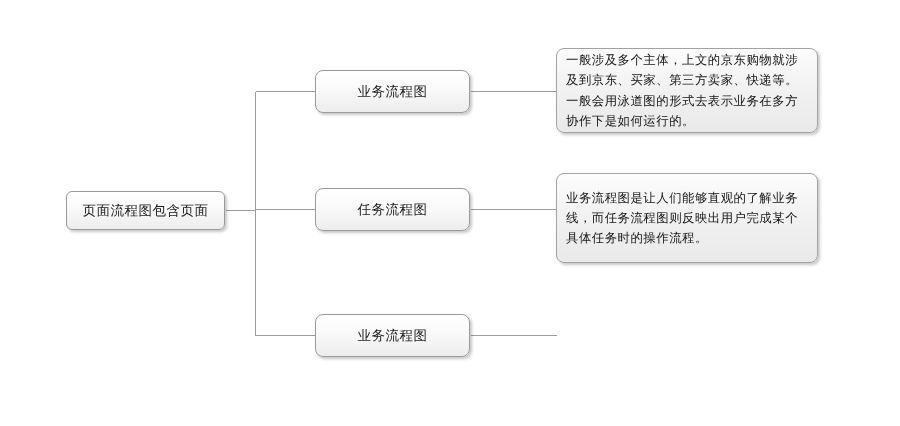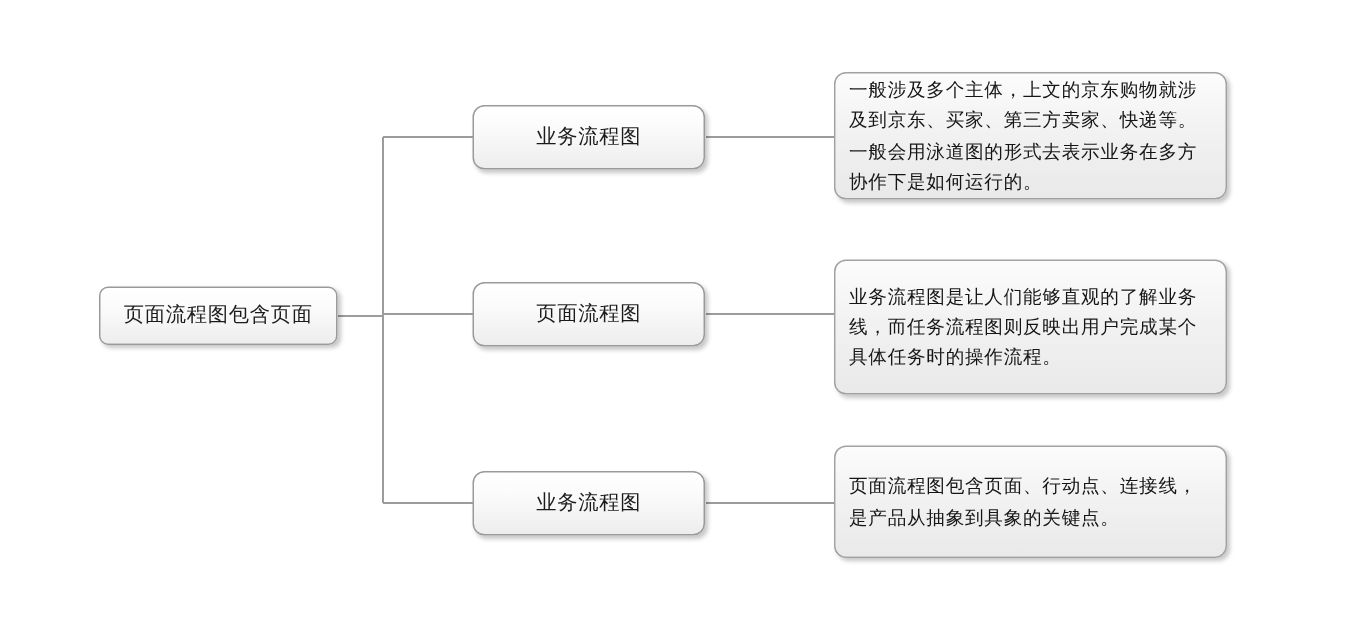--- a/index.html
+++ b/index.html
@@ -126,32 +126,29 @@
 
   <div class="node" id="node-root">
     <span class="node-label">页面流程图包含页面</span>
   </div>
 
   <div class="node node-branch" id="node-branch-0">
     <span class="node-label">业务流程图</span>
   </div>
 
   <div class="node node-branch" id="node-branch-1">
-    <span class="node-label">页面流程图</span>
+    <span class="node-label">任务流程图</span>
   </div>
 
   <div class="node node-branch" id="node-branch-2">
     <span class="node-label">业务流程图</span>
   </div>
 
   <div class="node node-desc" id="node-desc-0">
     <span class="node-label">一般涉及多个主体，上文的京东购物就涉及到京东、买家、第三方卖家、快递等。一般会用泳道图的形式去表示业务在多方协作下是如何运行的。</span>
   </div>
 
   <div class="node node-desc" id="node-desc-1">
     <span class="node-label">业务流程图是让人们能够直观的了解业务线，而任务流程图则反映出用户完成某个具体任务时的操作流程。</span>
   </div>
 
-  <div class="node node-desc" id="node-desc-2">
-    <span class="node-label">页面流程图包含页面、行动点、连接线，是产品从抽象到具象的关键点。</span>
-  </div>
 
 </div>
 
 </body></html>

